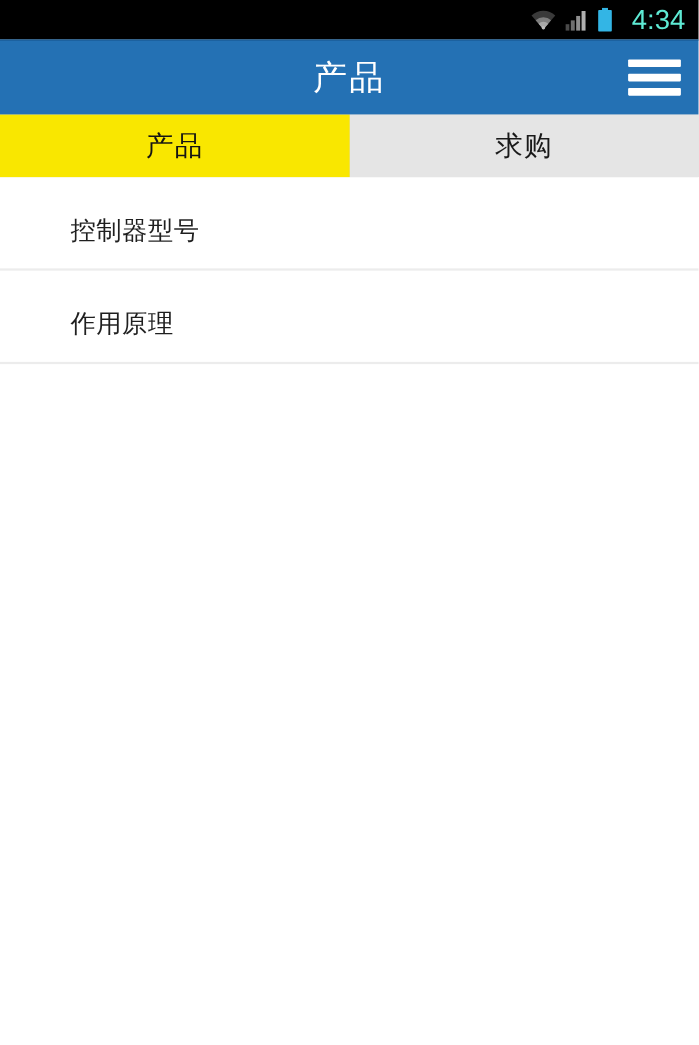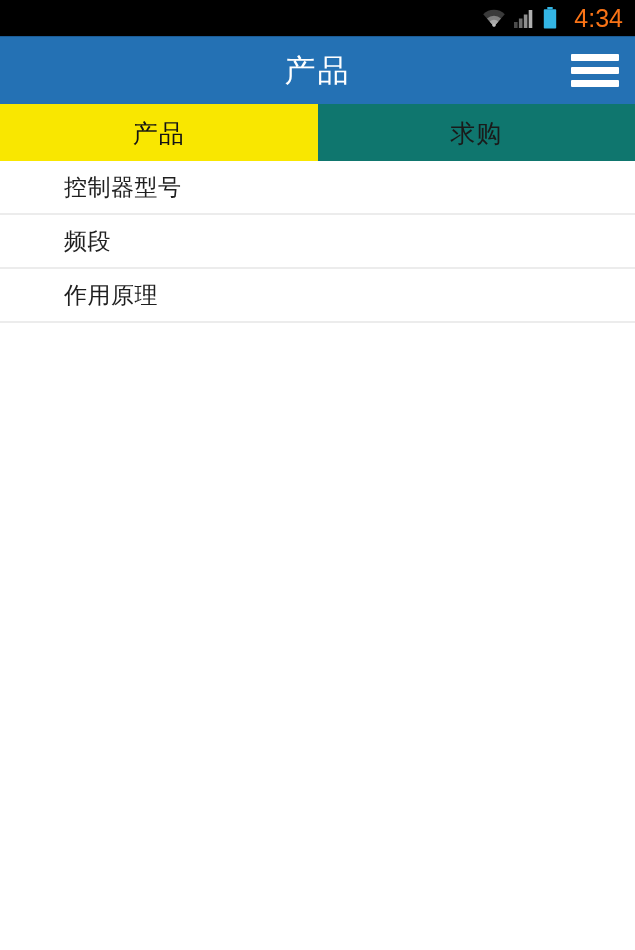--- a/index.html
+++ b/index.html
@@ -47,21 +47,21 @@
     height: 19px;
   }
   .battery-icon {
     display: block;
     width: 14px;
     height: 22px;
     margin-left: 2px;
     margin-right: 4px;
   }
   .status-time {
-    color: #f97316;
+    color: #5eead4;
     font-size: 25px;
     line-height: 26px;
     letter-spacing: 0px;
     font-weight: 400;
     padding-left: 6px;
     padding-right: 2px;
   }
 
   
   .app-header {
@@ -107,47 +107,48 @@
     display: flex;
     height: 57px;
     width: 100%;
     background: #cacaca;
   }
   .tab {
     flex: 1 1 33.3333%;
     display: flex;
     align-items: center;
     justify-content: center;
-    background: #0f766e;
+    background: #e5e5e5;
     color: #1a1a1a;
     font-size: 25px;
     line-height: 28px;
     letter-spacing: 1px;
     cursor: pointer;
     box-sizing: border-box;
   }
   .tab.active {
     background: #f9e700;
     color: #141414;
   }
 
   
   .list {
     width: 100%;
     background: #ffffff;
   }
   .list-row {
-    height: 54px;
+    height: 73px;
     display: flex;
     align-items: center;
     padding-left: 64px;
     border-bottom: 2px solid #ececec;
     box-sizing: border-box;
     background: #ffffff;
     cursor: pointer;
+    margin-top: 12px;
   }
   .list-row-label {
     color: #1f1f1f;
     font-size: 23px;
     line-height: 26px;
     letter-spacing: 0.5px;
   }
 
   .content-blank {
     flex: 1;
@@ -201,22 +202,19 @@
     <div class="tab">
       <span>求购</span>
     </div>
   </div>
 
   <div class="list">
     <div class="list-row">
       <span class="list-row-label">控制器型号</span>
     </div>
     <div class="list-row">
-      <span class="list-row-label">频段</span>
-    </div>
-    <div class="list-row">
       <span class="list-row-label">作用原理</span>
     </div>
   </div>
 
   <div class="content-blank"></div>
 
 </div>
 
 </body></html>

